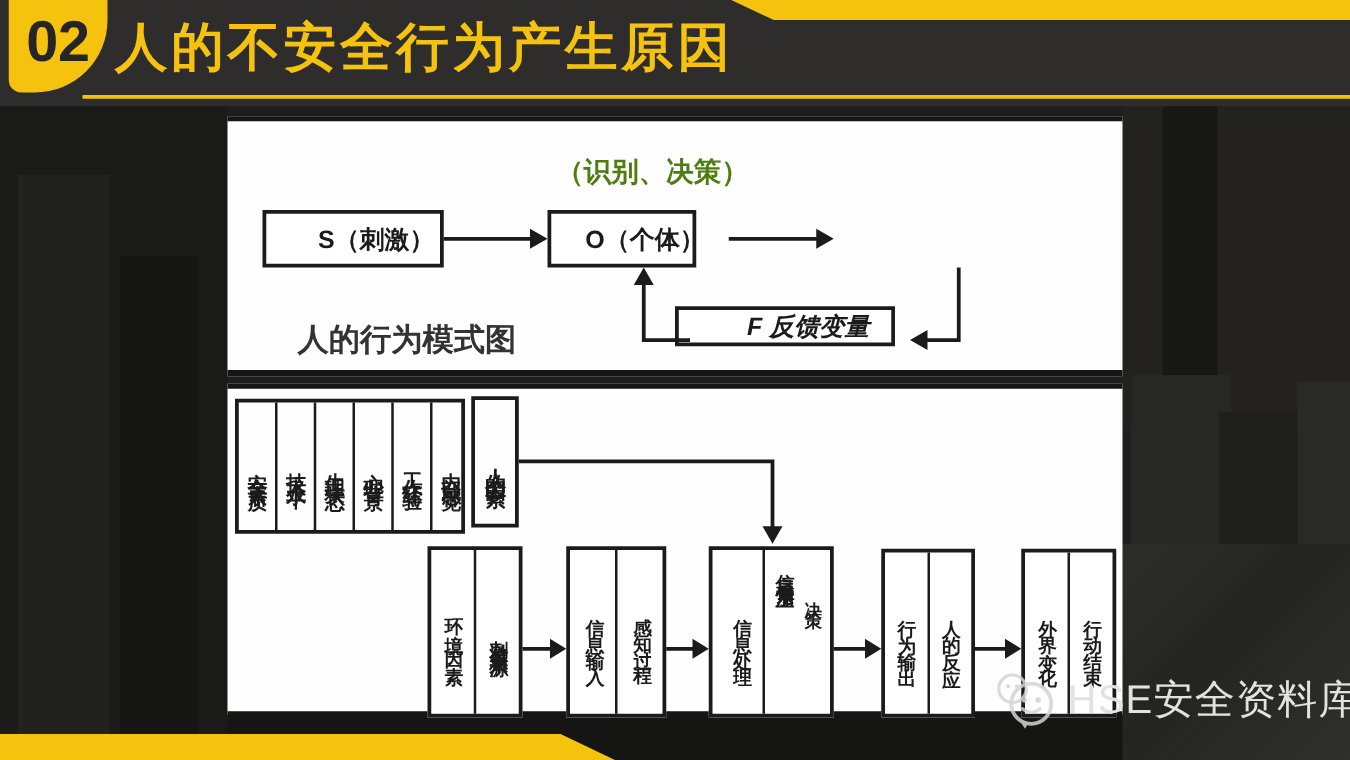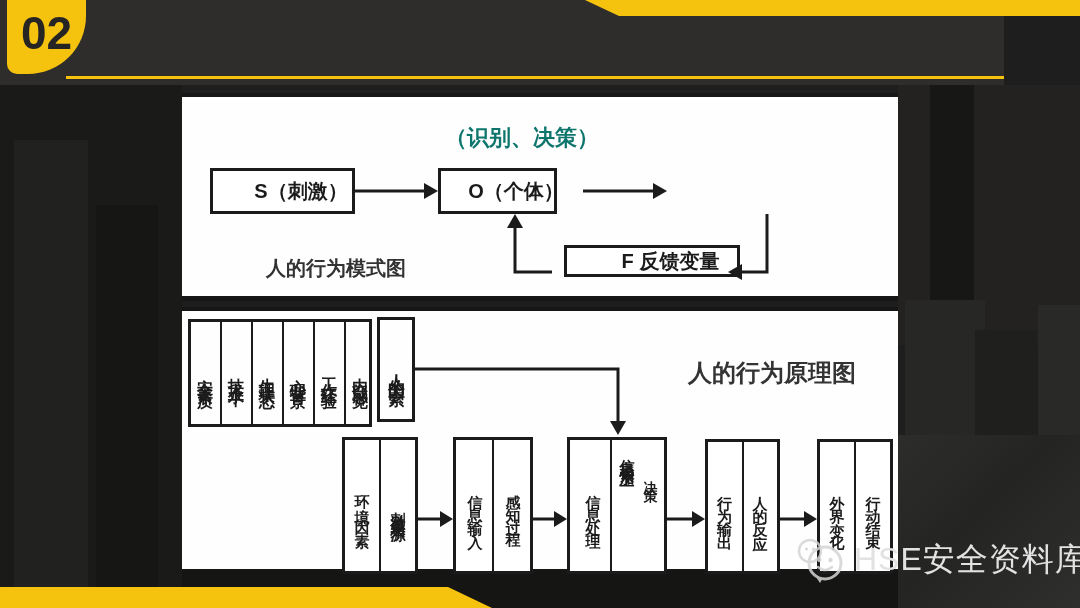--- a/index.html
+++ b/index.html
@@ -22,21 +22,21 @@
   .twr3 { left:1038px; top:305px; width:42px; height:303px; background:#292928; }
   .roofs { left:893px; top:435px; width:187px; height:173px;
            background:linear-gradient(135deg,#2d2d2c 0%,#242423 45%,#2f2f2e 100%); }
   .left1 { left:0; top:85px; width:182px; height:523px; background:#1a1a19; }
   .left2 { left:14px; top:140px; width:74px; height:468px; background:#212120; }
   .left3 { left:96px; top:205px; width:62px; height:403px; background:#161615; }
   .under { left:182px; top:572px; width:716px; height:36px; background:#151514; }
   .twr-top { left:930px; top:85px; width:44px; height:220px; background:#171716; }
 
   
-  .header { position:absolute; left:0; top:0; width:1004px; height:85px;
+  .header { position:absolute; left:0; top:0; width:1080px; height:85px;
             background:#2e2d2b; z-index:3; }
   .badge { position:absolute; left:7px; top:0; width:79px; height:74px;
            background:#f5c20e; border-radius:0 0 58px 10px;
            display:flex; align-items:center; justify-content:center; }
   .badge span { font-size:46px; font-weight:bold; color:#262523; margin-top:-8px; }
   .title { position:absolute; left:92px; top:10px; font-size:42px; font-weight:bold;
            color:#f5c20e; letter-spacing:3px; white-space:nowrap; }
   .underline { position:absolute; left:66px; top:76px; right:0; height:3px; background:#f5c20e; }
   .corner-bar { position:absolute; top:0; left:585px; width:495px; height:16px;
                 background:#f5c20e; clip-path:polygon(0 0,100% 0,100% 100%,34px 100%); }
@@ -50,30 +50,30 @@
   .panel { position:absolute; left:182px; width:716px; background:#fefefe;
            z-index:2; box-sizing:border-box; }
   .panel1 { top:93px;  height:208px; border-top:4px solid #161616; border-bottom:5px solid #161616; }
   .panel2 { top:307px; height:265px; border-top:4px solid #161616; border-bottom:3px solid #161616; }
   .overlay { position:absolute; inset:0; width:100%; height:100%; pointer-events:none; }
   .nbox { position:absolute; border:3px solid #1b1b1b; background:#fff;
           display:flex; align-items:center; justify-content:center;
           font-weight:bold; font-size:20px; color:#1b1b1b; white-space:nowrap;
           box-sizing:border-box;padding-left:37px; }
   .toplabel { position:absolute; left:240px; top:26px; width:200px; text-align:center;
-              font-size:22px; font-weight:bold; color:#0f766e; }
+              font-size:22px; font-weight:bold; color:#4d7c0f; }
   .caption { position:absolute; font-weight:bold; color:#333; white-space:nowrap; }
-  .caption1 { left:56px; top:158px; font-size:20px;margin-left:28px; }
+  .caption1 { left:56px; top:158px; font-size:25px; }
   .caption2 { left:506px; top:46px; font-size:24px; }
 
   
   .box-s { left:28px;  top:71px; width:145px; height:46px; }
   .box-o { left:256px; top:71px; width:119px; height:46px; }
   .box-r { left:485px; top:71px; width:200px; height:46px; }
-  .box-f { left:382px; top:148px; width:176px; height:32px; }
+  .box-f { left:358px; top:148px; width:176px; height:32px;font-style:italic; }
 
   
   .vtext { writing-mode:vertical-rl; text-orientation:upright;
            font-weight:bold; color:#1b1b1b; }
   .factor-group { position:absolute; left:6px; top:8px; width:184px; height:108px;
                   border:3px solid #1b1b1b; display:flex; box-sizing:border-box; }
   .fcol { flex:1; line-height:29px; font-size:16px; letter-spacing:5px; padding-top:4px;
           text-align:center; }
   .fcol + .fcol { border-left:2.5px solid #1b1b1b; }
   .human-box { position:absolute; left:195px; top:6px; width:38px; height:105px;
@@ -118,20 +118,21 @@
     <div class="bldg left2 win"></div>
     <div class="bldg left3 win"></div>
     <div class="bldg under win"></div>
   </div>
 
   <div class="header">
     <div class="corner-bar"></div>
     <div class="badge">
       <span>02</span>
     </div>
+    <div class="title">人的不安全行为产生原因</div>
     <div class="underline"></div>
   </div>
 
   <div class="panel panel1">
     <div class="toplabel">（识别、决策）</div>
     <div class="nbox box-s">S（刺激）</div>
     <div class="nbox box-o">O（个体）</div>
     <div class="nbox box-f">F 反馈变量</div>
     <div class="caption caption1">人的行为模式图</div>
     <svg class="overlay" viewBox="0 0 716 199" xmlns="http://www.w3.org/2000/svg">
@@ -153,21 +154,20 @@
   <div class="panel panel2">
     <div class="factor-group">
       <div class="fcol vtext">安全素质</div>
       <div class="fcol vtext">技术水平</div>
       <div class="fcol vtext">生理状态</div>
       <div class="fcol vtext">心理背景</div>
       <div class="fcol vtext">工作经验</div>
       <div class="fcol vtext">内部感觉</div>
     </div>
     <div class="human-box vtext">人的因素</div>
-    <div class="caption caption2">人的行为原理图</div>
 
     <div class="flow b1">
       <div class="fc vtext ls4">环境因素</div>
       <div class="fc vtext ls6">刺激信息来源</div>
     </div>
     <div class="flow b2">
       <div class="fc vtext ls4">信息输入</div>
       <div class="fc vtext ls4">感知过程</div>
     </div>
     <div class="flow b3">

